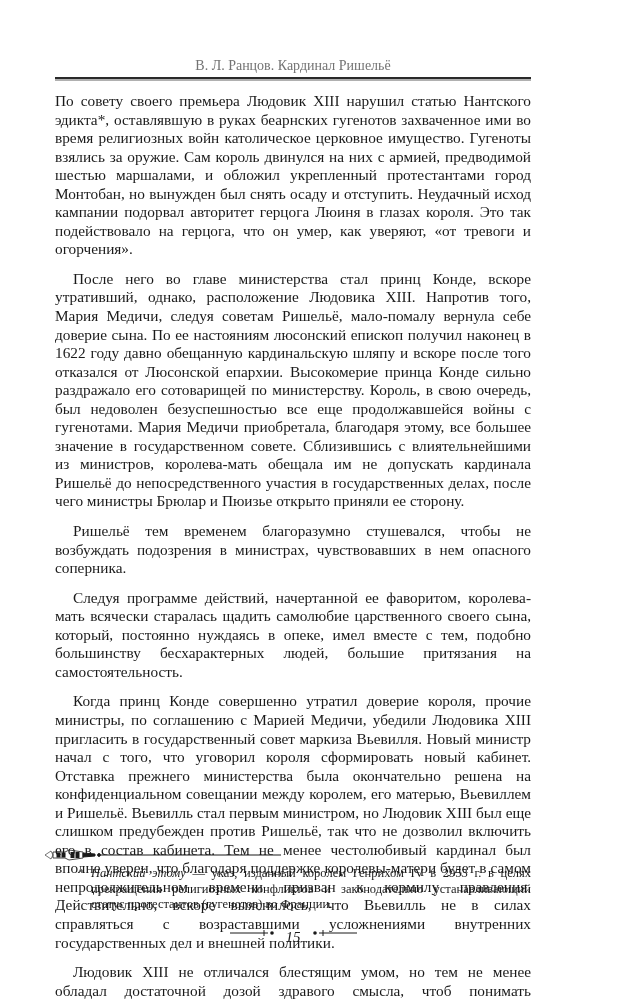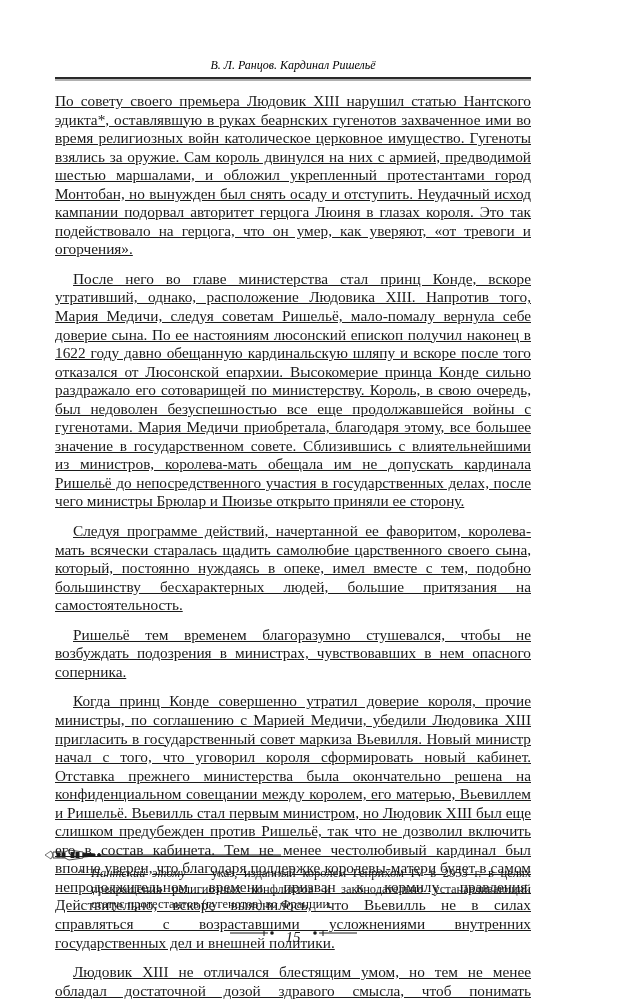--- a/index.html
+++ b/index.html
@@ -4,32 +4,32 @@
   <style>
     html, body { margin: 0; padding: 0; background: #ffffff; }
     body {
       width: 619px; height: 1000px; position: relative; overflow: hidden;
       font-family: "Liberation Serif", "DejaVu Serif", serif;
       color: #1a1a1a;
     }
     .page { position: absolute; left: 55px; top: 0; width: 476px; }
     .running-head {
       position: absolute; top: 58px; left: 0; width: 476px;
-      text-align: center; font-style: italic; font-size: 12px; color: #000000;
+      text-align: center; font-size: 14px; color: #737373;
     }
     .head-rule {
       position: absolute; top: 77px; left: 0; width: 476px; height: 4px;
       border-top: 2px solid #2a2a2a; background: #b0b0b0; box-sizing: border-box;
     }
     .body-text {
       position: absolute; top: 92px; left: 0; width: 476px;
       font-size: 15.3px; line-height: 18.55px; text-align: justify;
       hyphens: manual;
     }
-    .body-text p { margin: 0 0 11px 0; text-indent: 18px; text-decoration: underline; }
+    .body-text p { margin: 0 0 11px 0; text-indent: 18px; }
     .body-text p.first { text-indent: 0; }
     .body-text p:last-child { margin-bottom: 0; }
     .fn-ornament {
       position: absolute; top: 848px; left: -12px; width: 240px; height: 14px;
     }
     .footnote {
       position: absolute; top: 866px; left: 36px; width: 440px;
       font-size: 12.5px; line-height: 15.5px; text-align: justify;
     }
     .footnote .mark { position: absolute; left: -12px; top: -1px; font-size: 11px; }
@@ -45,22 +45,22 @@
 <body>
 
 <div class="page">
 
   <div class="running-head">В. Л. Ранцов. Кардинал Ришельё</div>
   <div class="head-rule"></div>
 
   <div class="body-text">
     <p class="first">По совету своего премьера Людовик XIII нарушил статью Нантского эдикта*, оставлявшую в руках беарнских гугенотов захваченное ими во время религиозных войн католическое церковное имущество. Гугеноты взялись за оружие. Сам король двинулся на них с армией, предводимой шестью маршалами, и обложил укрепленный протестантами город Монтобан, но вынужден был снять осаду и отступить. Неудачный исход кампании подорвал авторитет герцога Люиня в глазах короля. Это так подействовало на герцога, что он умер, как уверяют, «от тревоги и огорчения».</p>
     <p>После него во главе министерства стал принц Конде, вскоре утративший, однако, расположение Людовика XIII. Напротив того, Мария Медичи, следуя советам Ришельё, мало-помалу вернула себе доверие сына. По ее настояниям люсонский епископ получил наконец в 1622 году давно обещанную кардинальскую шляпу и вскоре после того отказался от Люсонской епархии. Высокомерие принца Конде сильно раздражало его сотоварищей по министерству. Король, в свою очередь, был недоволен безуспешностью все еще продолжавшейся войны с гугенотами. Мария Медичи приобретала, благодаря этому, все большее значение в государственном совете. Сблизившись с влиятельнейшими из министров, королева-мать обещала им не допускать кардинала Ришельё до непосредственного участия в государственных делах, после чего министры Брюлар и Пюизье открыто приняли ее сторону.</p>
+    <p>Ришельё тем временем благоразумно стушевался, чтобы не возбуждать подозрения в министрах, чувствовавших в нем опасного соперника.</p>
     <p>Следуя программе действий, начертанной ее фаворитом, королева-мать всячески старалась щадить самолюбие царственного своего сына, который, постоянно нуждаясь в опеке, имел вместе с тем, подобно большинству бесхарактерных людей, большие притязания на самостоятельность.</p>
-    <p>Ришельё тем временем благоразумно стушевался, чтобы не возбуждать подозрения в министрах, чувствовавших в нем опасного соперника.</p>
     <p>Когда принц Конде совершенно утратил доверие короля, прочие министры, по соглашению с Марией Медичи, убедили Людовика XIII пригласить в государственный совет маркиза Вьевилля. Новый министр начал с того, что уговорил короля сформировать новый кабинет. Отставка прежнего министерства была окончательно решена на конфиденциальном совещании между королем, его матерью, Вьевиллем и Ришельё. Вьевилль стал первым министром, но Людовик XIII был еще слишком предубежден против Ришельё, так что не дозволил включить его в состав кабинета. Тем не менее честолюбивый кардинал был вполне уверен, что благодаря поддержке королевы-матери будет в самом непродолжительном времени призван к кормилу правления. Действительно, вскоре выяснилось, что Вьевилль не в силах справляться с возраставшими усложнениями внутренних государственных дел и внешней политики.</p>
     <p>Людовик XIII не отличался блестящим умом, но тем не менее обладал достаточной дозой здравого смысла, чтоб понимать необходимость для Франции противиться всякому дальнейшему усилению могущества Испании и Австрии.</p>
   </div>
 
   <svg class="fn-ornament" viewBox="0 0 240 14">
     <g fill="#1a1a1a" stroke="#1a1a1a">
       <path d="M2 7 L8 3 L10 7 L8 11 Z" stroke-width="0.6" fill="none"></path>
       <path d="M10 4 L22 4 L26 2 L40 4 L40 10 L26 12 L22 10 L10 10 Z" stroke-width="0.8" fill="none"></path>
       <rect x="14" y="5" width="3" height="4"></rect>
       <rect x="19" y="5" width="3" height="4"></rect>

